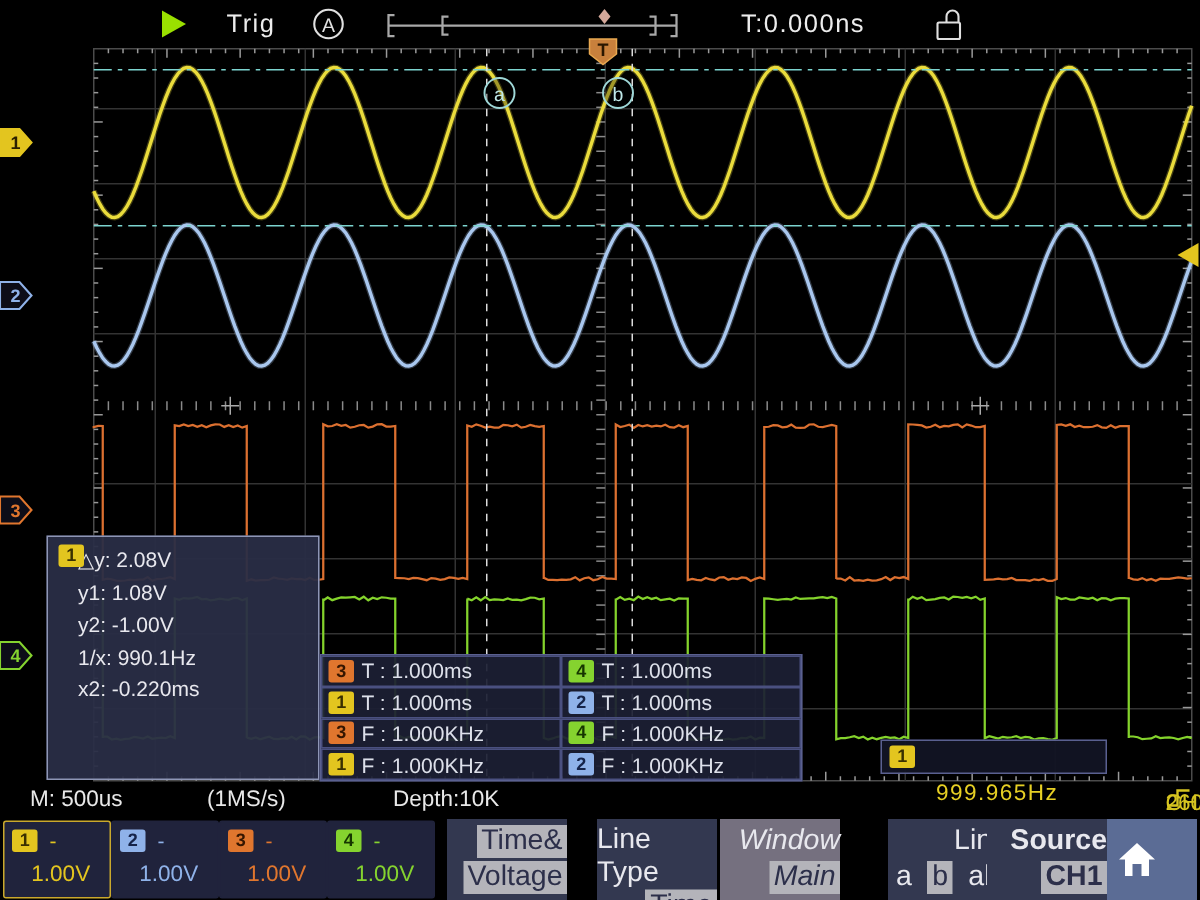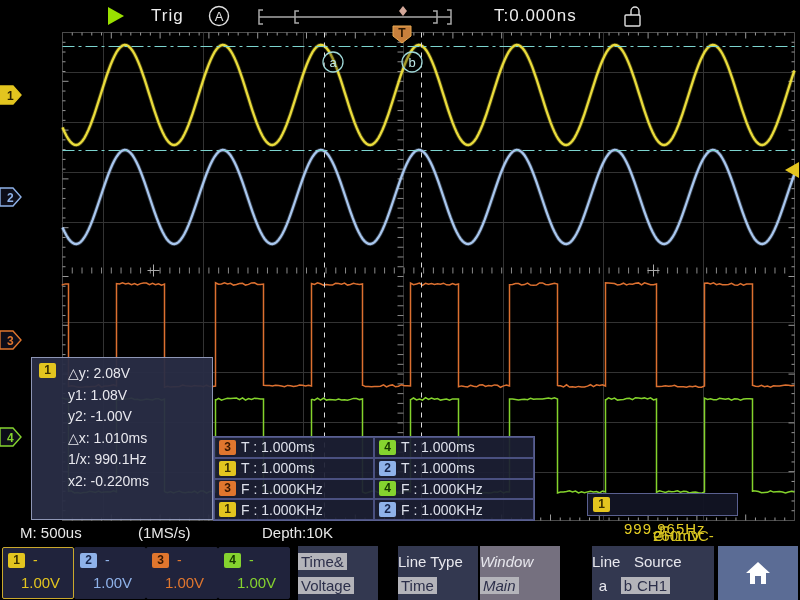--- a/index.html
+++ b/index.html
@@ -4,49 +4,49 @@
 <style>
   html,body{margin:0;padding:0;background:#000;}
   #scope{position:relative;width:800px;height:600px;background:#000;overflow:hidden;
          font-family:"Liberation Sans",sans-serif;}
   #screen{position:absolute;left:0;top:0;}
   .topbar-text{position:absolute;top:6px;color:#ececec;font-size:17px;letter-spacing:1px;margin-left:11px;}
   
   #cursor-panel{position:absolute;left:31px;top:357px;width:182px;height:163px;
     background:rgba(41,45,70,0.95);border:1px solid #8e96b6;box-sizing:border-box;
     padding:5px 0 0 8px;}
-  #cursor-panel .row{color:#e8e8ee;font-size:14px;line-height:21.5px;padding-left:28px;}
+  #cursor-panel .row{color:#e8e8ee;font-size:14px;line-height:21.5px;padding-left:12px;}
   .chbadge{display:inline-block;min-width:15px;height:15px;line-height:15px;text-align:center;
     font-size:12px;font-weight:bold;border-radius:2px;padding:0 1px;vertical-align:middle;}
   
   #measure-table{position:absolute;left:213px;top:436px;width:322px;height:85px;
     background:rgba(28,31,52,0.93);border:1px solid #5a6090;box-sizing:border-box;
     display:grid;grid-template-columns:1fr 1fr;grid-template-rows:repeat(4,1fr);}
   #measure-table .cell{border:1px solid #4a5080;display:flex;align-items:center;
     padding-left:4px;color:#dde0ea;font-size:14px;gap:5px;}
   
   #freq-counter{position:absolute;left:587px;top:493px;width:151px;height:23px;
     background:rgba(18,20,36,0.95);border:1px solid #5a6090;box-sizing:border-box;
     display:flex;align-items:center;gap:14px;padding-left:5px;}
   #freq-counter .val{color:#e6cf24;font-size:15px;letter-spacing:1px;margin-top:47px;}
   
-  #status-bar{position:absolute;left:0;top:521px;width:676px;height:24px;color:#e8e8e8;
+  #status-bar{position:absolute;left:0;top:521px;width:800px;height:24px;color:#e8e8e8;
     font-size:15px;}
   #status-bar span{position:absolute;top:3px;}
   #trig-info{position:absolute;right:5px;top:3px;color:#d6c420;display:flex;align-items:center;gap:3px;}
   
   #menu-bar{position:absolute;left:0;top:546px;width:800px;height:54px;background:#000;}
   .chbox{position:absolute;top:1px;width:70px;height:50px;background:#20233c;border:1px solid #20233c;
     border-radius:2px;padding:0;}
   .chbox.sel{border-color:#caa92c;}
   .chbox .r1{display:flex;align-items:center;gap:8px;padding:4px 0 0 5px;}
   .chbox .r2{padding:6px 0 0 5px;font-size:15px;text-align:center;}
   .mbtn{position:absolute;top:0;width:80px;height:54px;background:#333850;color:#e8e8ee;
-    font-size:15px;display:flex;flex-direction:column;justify-content:space-around;
-    align-items:flex-start;padding:3px 0;box-sizing:border-box;}
+    font-size:19px;display:flex;flex-direction:column;justify-content:space-around;
+    align-items:flex-end;padding:3px 0;box-sizing:border-box;}
   .mbtn.active{background:#75707f;}
   .chip{background:#b4b4ba;color:#2c2f4a;padding:0 3px;}
   .optrow{display:flex;width:100%;justify-content:space-around;align-items:center;}
   #home-btn{position:absolute;left:718px;top:0;width:80px;height:54px;background:#5b6c95;
     display:flex;align-items:center;justify-content:center;}
 </style>
 </head>
 <body>
 
 <div id="scope">
@@ -476,21 +476,20 @@
     </svg>
 
   <div class="topbar-text" style="left:140px;">Trig</div>
   <div class="topbar-text" style="left:483px;">T:0.000ns</div>
 
   <div id="cursor-panel">
       <span class="chbadge" style="background: rgb(227, 197, 31); color: rgb(58, 48, 0); position: absolute; left: 7px; top: 5px;">1</span>
       <div class="row">△y: 2.08V</div>
       <div class="row">y1: 1.08V</div>
       <div class="row">y2: -1.00V</div>
-      <div class="row">△x: 1.010ms</div>
       <div class="row">1/x: 990.1Hz</div>
       <div class="row">x2: -0.220ms</div>
     </div>
   <div id="measure-table">
       <div class="cell">
         <span class="chbadge" style="background: rgb(224, 118, 46); color: rgb(54, 22, 0);">3</span>
         <span>T : 1.000ms</span>
       </div>
       <div class="cell">
         <span class="chbadge" style="background: rgb(133, 211, 47); color: rgb(22, 54, 0);">4</span>
@@ -587,18 +586,18 @@
         <span class="chip">Main</span>
       </div>
       <div class="mbtn" style="left: 550px; margin-left: 42px;">
         <span>Line</span>
         <div class="optrow">
           <span>a</span>
           <span class="chip">b</span>
           <span>ab</span>
         </div>
       </div>
-      <div class="mbtn" style="left: 634px;">
+      <div class="mbtn" style="left: 658px; font-weight: bold;">
         <span>Source</span>
         <span class="chip">CH1</span>
       </div>
     </div>
 </div>
 
 </body></html>

